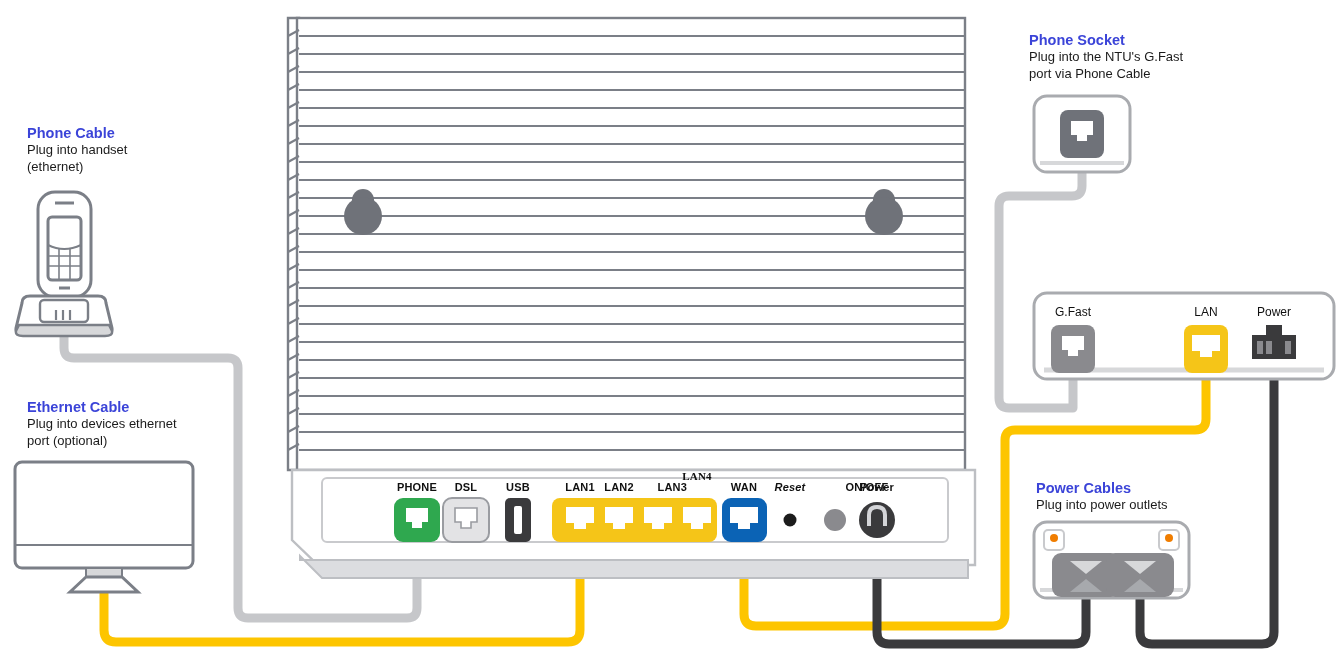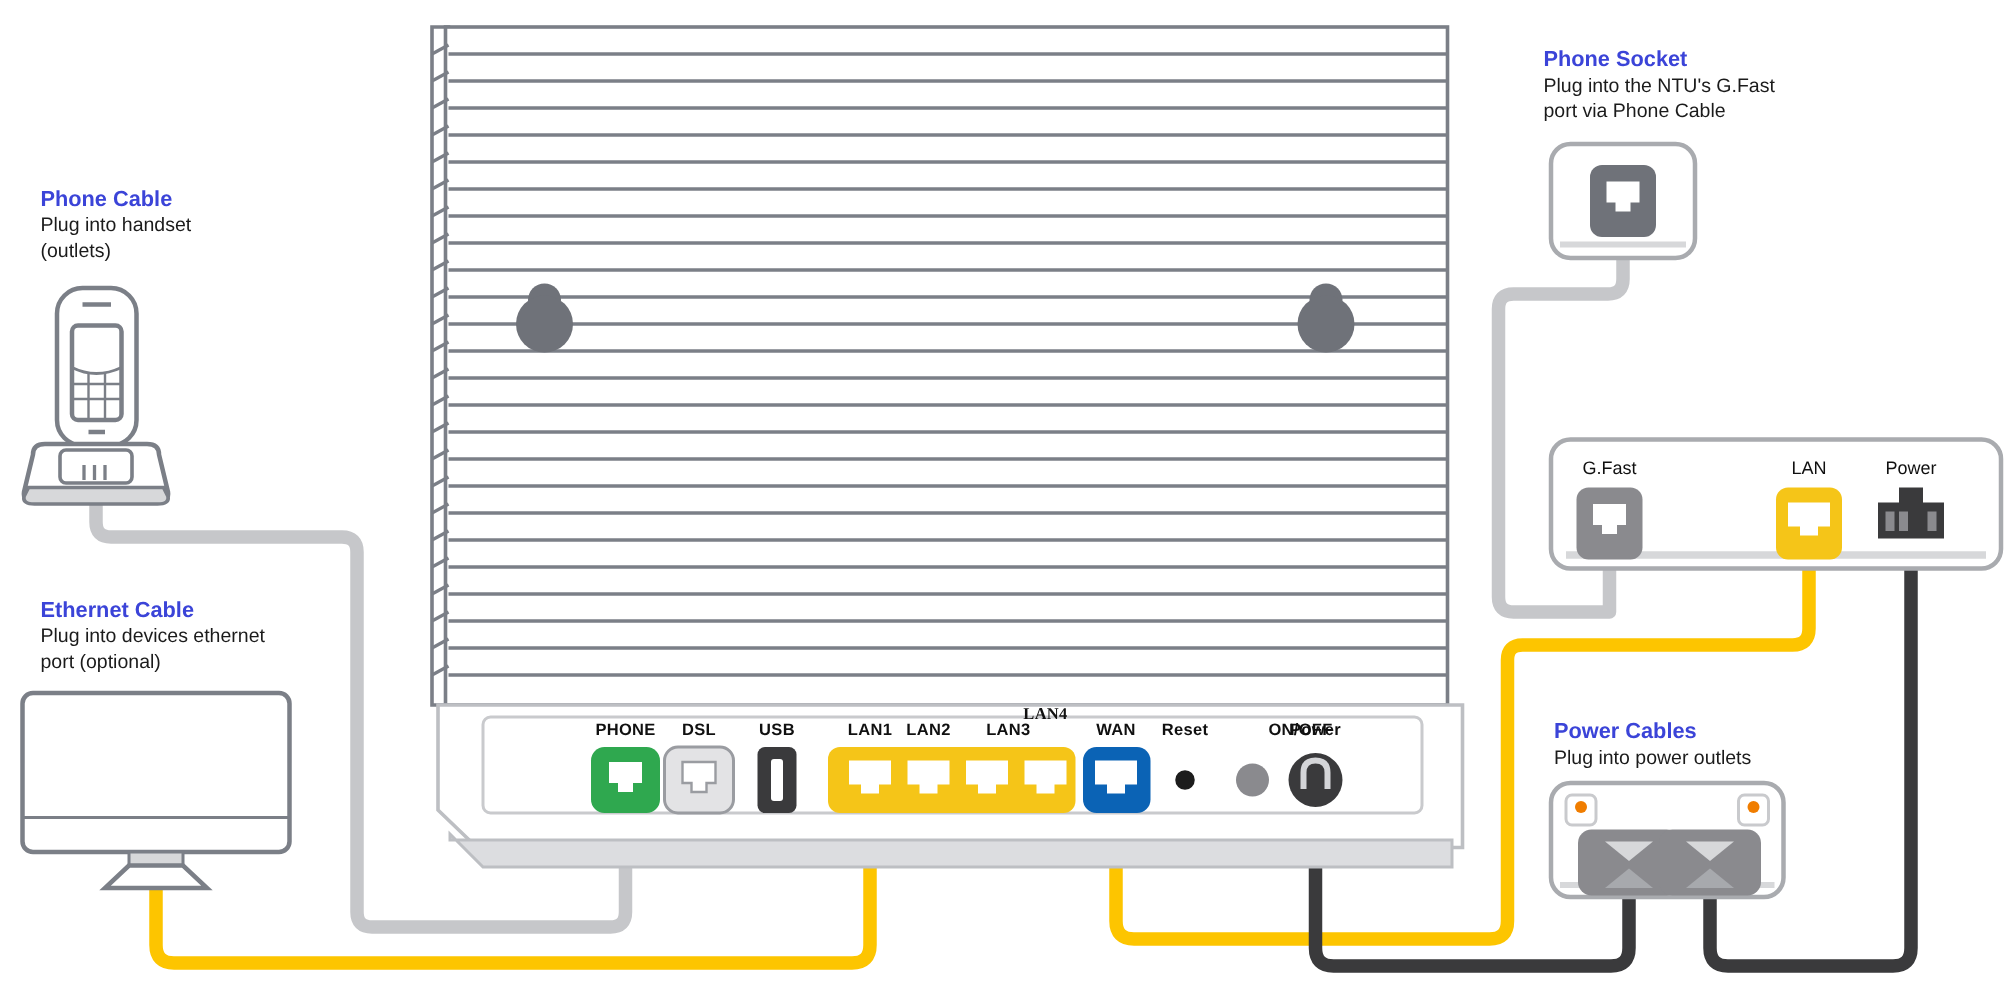--- a/index.html
+++ b/index.html
@@ -234,32 +234,32 @@
   </svg>
 
   <div class="plabel" style="left:387px;top:481px;width:60px;">PHONE</div>
   <div class="plabel" style="left:436px;top:481px;width:60px;">DSL</div>
   <div class="plabel" style="left:488px;top:481px;width:60px;">USB</div>
   <div class="plabel" style="left:551px;top:481px;width:58px;">LAN1</div>
   <div class="plabel" style="left:590px;top:481px;width:58px;">LAN2</div>
   <div class="plabel" style="left:629px;top:481px;width:58px;text-align:right;">LAN3</div>
   <div class="plabel" style="left:668px;top:470px;width:58px;font-family:Liberation Serif, serif;">LAN4</div>
   <div class="plabel" style="left:715px;top:481px;width:58px;">WAN</div>
-  <div class="plabel" style="left:760px;top:481px;width:60px;">Reset</div>
+  <div class="plabel" style="left:760px;top:481px;width:60px;font-style:italic;">Reset</div>
   <div class="plabel" style="left:805px;top:481px;width:60px;margin-left:32px;">ON/OFF</div>
   <div class="plabel" style="left:847px;top:481px;width:60px;">Power</div>
 
   <div class="nlabel" style="left:1043px;top:305px;width:60px;text-align:center;">G.Fast</div>
   <div class="nlabel" style="left:1176px;top:305px;width:60px;">LAN</div>
   <div class="nlabel" style="left:1244px;top:305px;width:60px;">Power</div>
 
   <div class="ann" style="left:27px;top:124px;">
     <div class="ttl">Phone Cable</div>
     <div class="sub">Plug into handset</div>
-    <div class="sub">(outlets)</div>
+    <div class="sub">(ethernet)</div>
   </div>
 
   <div class="ann" style="left:1029px;top:31px;">
     <div class="ttl">Phone Socket</div>
     <div class="sub">Plug into the NTU's G.Fast</div>
     <div class="sub">port via Phone Cable</div>
   </div>
 
   <div class="ann" style="left:27px;top:398px;">
     <div class="ttl">Ethernet Cable</div>

